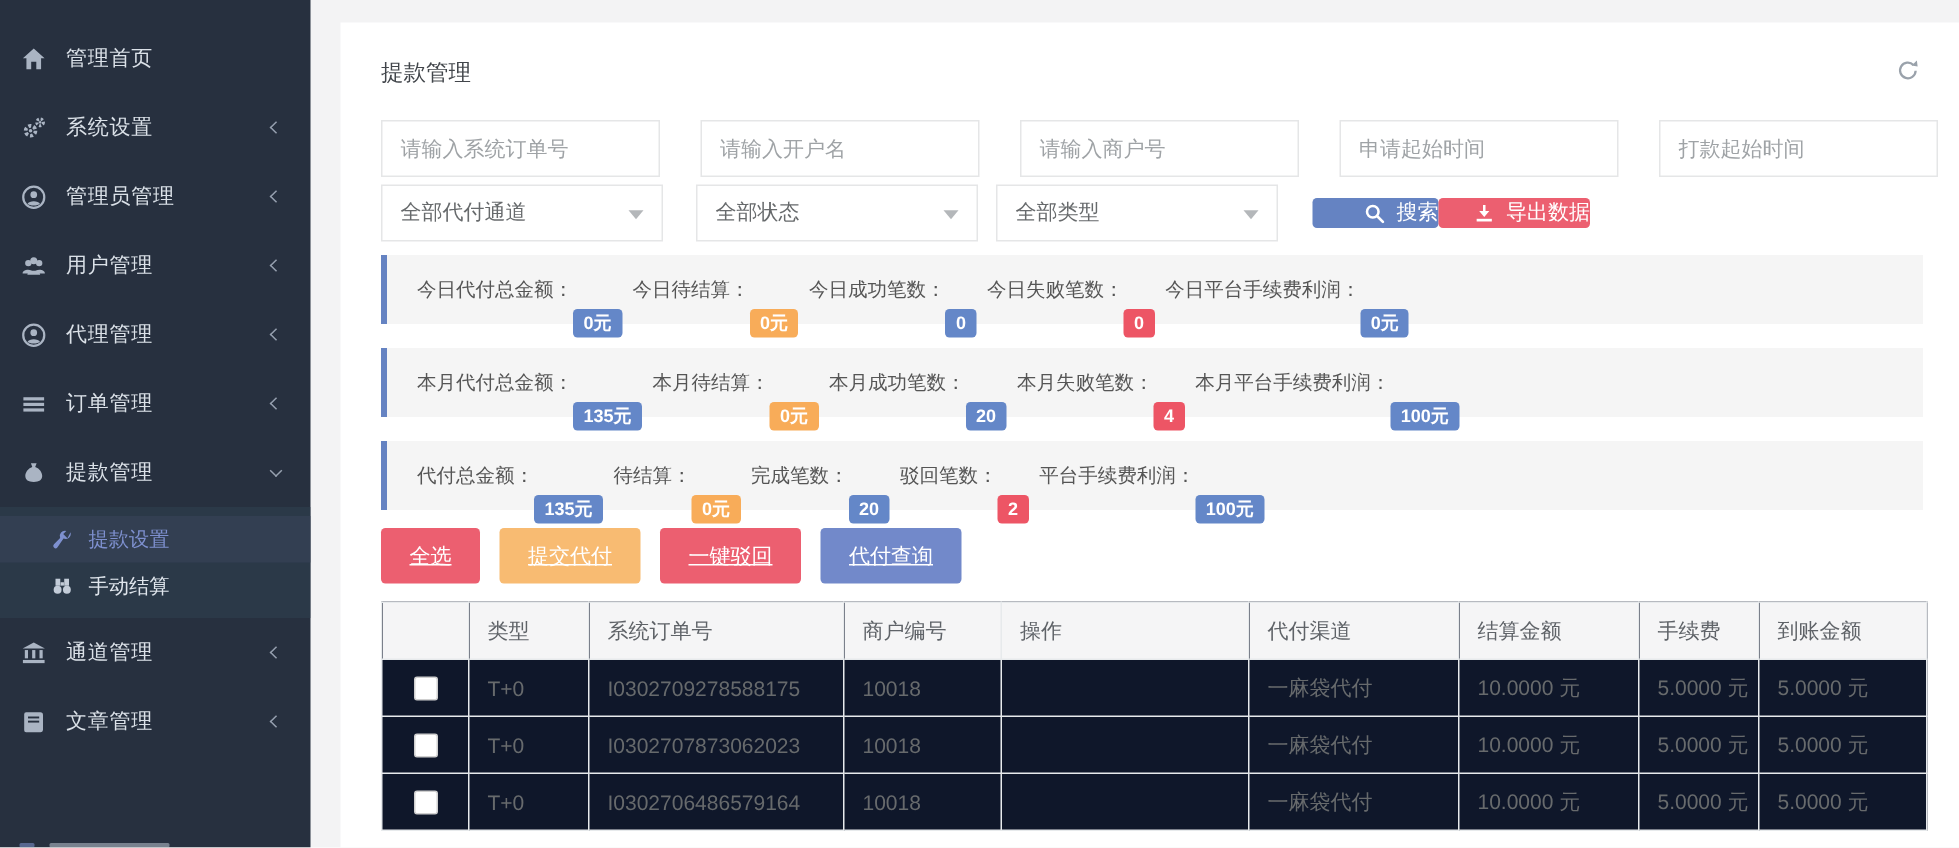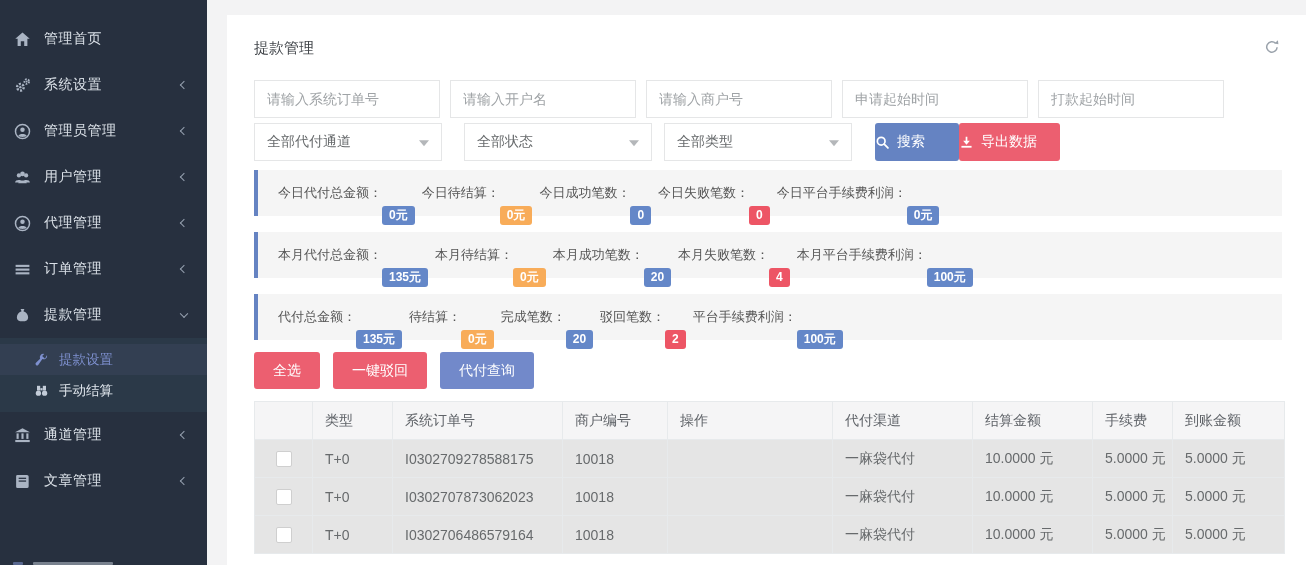--- a/index.html
+++ b/index.html
@@ -50,41 +50,41 @@
   }
 
   
   .main { position:absolute; left:207px; top:0; right:0; bottom:0; padding:15px 0 0 20px; }
   .panel { background:#ffffff; width:1079px; height:550px; padding:24px 24px 0 27px; position:relative; }
 
   .page-title { font-size:15px; color:#42464b; font-weight:400; }
   .refresh-btn { position:absolute; top:24px; right:26px; width:16px; height:16px; color:#9aa2ab; cursor:pointer; }
   .refresh-btn svg { width:100%; height:100%; display:block; }
 
-  .filter-row1 { display:flex; gap:10px; margin-top:22px; }
+  .filter-row1 { display:flex; gap:27px; margin-top:22px; }
   .filter-row1 input {
     width:186px; height:38px; border:1px solid #e5e6e7; background:#fff;
     padding:0 12px; font-size:14px; color:#676a6c; outline:none;
     font-family:"Liberation Sans","DejaVu Sans",sans-serif;
   }
   .filter-row1 input::placeholder { color:#9fa3a6; opacity:1; }
 
   .filter-row2 { display:flex; margin-top:5px; align-items:center; }
   .select {
     position:relative; width:188px; height:38px; border:1px solid #e5e6e7; background:#fff;
     display:flex; align-items:center; padding:0 26px 0 12px; color:#676a6c; cursor:pointer;
   }
   .select .caret {
     position:absolute; right:12px; top:50%; transform:translateY(-30%);
     width:0; height:0; border-left:5px solid transparent; border-right:5px solid transparent;
     border-top:6px solid #b4b7ba;
   }
   .sel-gap { width:22px; } .sel-gap2 { width:12px; }
   .btn {
-    height:38px; display:inline-flex; align-items:center; justify-content:flex-start;
+    height:20px; display:inline-flex; align-items:center; justify-content:flex-end;
     color:#fff; font-size:14px; border:none; cursor:pointer; border-radius:3px; gap:7px;
     font-family:"Liberation Sans","DejaVu Sans",sans-serif;
   }
   .btn svg { width:15px; height:15px; }
   .btn-search { background:#6583c2; width:84px; margin-left:23px; }
   .btn-export { background:#ec5f70; width:101px; }
 
   .stat-bar {
     margin-top:16px; height:46px; background:#f5f5f5; border-left:4px solid #6583c2;
     display:flex; align-items:center; padding-left:20px; font-size:13px; color:#555;
@@ -94,25 +94,25 @@
   .stat-label { white-space:nowrap; }
   .badge {
     display:inline-block; color:#fff; font-size:12px; font-weight:bold;
     padding:3px 7px; border-radius:3px; line-height:13px; white-space:nowrap;margin-top:44px;
   }
   .b-blue { background:#6487c8; } .b-orange { background:#f8ac59; } .b-red { background:#ed5565; }
 
   .actions { margin-top:12px; display:flex; gap:13px; }
   .act-btn {
     height:37px; padding:0 19px; border:none; border-radius:3px; color:#fff;
-    font-size:14px; cursor:pointer; font-family:"Liberation Sans","DejaVu Sans",sans-serif;
+    font-size:14px; cursor:pointer; font-family:"Liberation Sans","DejaVu Sans",sans-serif;text-decoration:underline;
   }
   .a-red { background:#ec5f70; } .a-orange { background:#f8bb72; } .a-blue { background:#7289ca; }
 
-  table.grid { border-collapse:collapse; table-layout:fixed; width:1030px; margin-top:12px; background:#e5e5e5;padding-left:44px; }
+  table.grid { border-collapse:collapse; table-layout:fixed; width:1030px; margin-top:12px; background:#0f172a;padding-left:44px; }
   table.grid th, table.grid td {
     border:1px solid #e7eaec; height:38px; padding:0 12px; text-align:left;
     font-size:14px; color:#676a6c; font-weight:400; overflow:hidden; white-space:nowrap;
   }
   table.grid th { background:#f5f5f6; color:#5f6368; }
   table.grid td.c-check, table.grid th.c-check { text-align:center; padding:0; }
   .green { color:#1f9c1f; }
   .cbx {
     display:inline-block; width:16px; height:16px; border:1px solid #cfcfcf;
     border-radius:2px; background:#fff; vertical-align:middle; cursor:pointer;
@@ -375,20 +375,21 @@
             <span class="badge b-red">2</span>
           </span>
         <span class="stat-item">
             <span class="stat-label">平台手续费利润：</span>
             <span class="badge b-blue">100元</span>
           </span>
       </div>
 
       <div class="actions">
         <button class="act-btn a-red">全选</button>
+        <button class="act-btn a-orange">提交代付</button>
         <button class="act-btn a-red">一键驳回</button>
         <button class="act-btn a-blue">代付查询</button>
       </div>
 
       <table class="grid">
         <colgroup>
           <col style="width:58px">
             <col style="width:80px">
             <col style="width:170px">
           <col style="width:105px">

